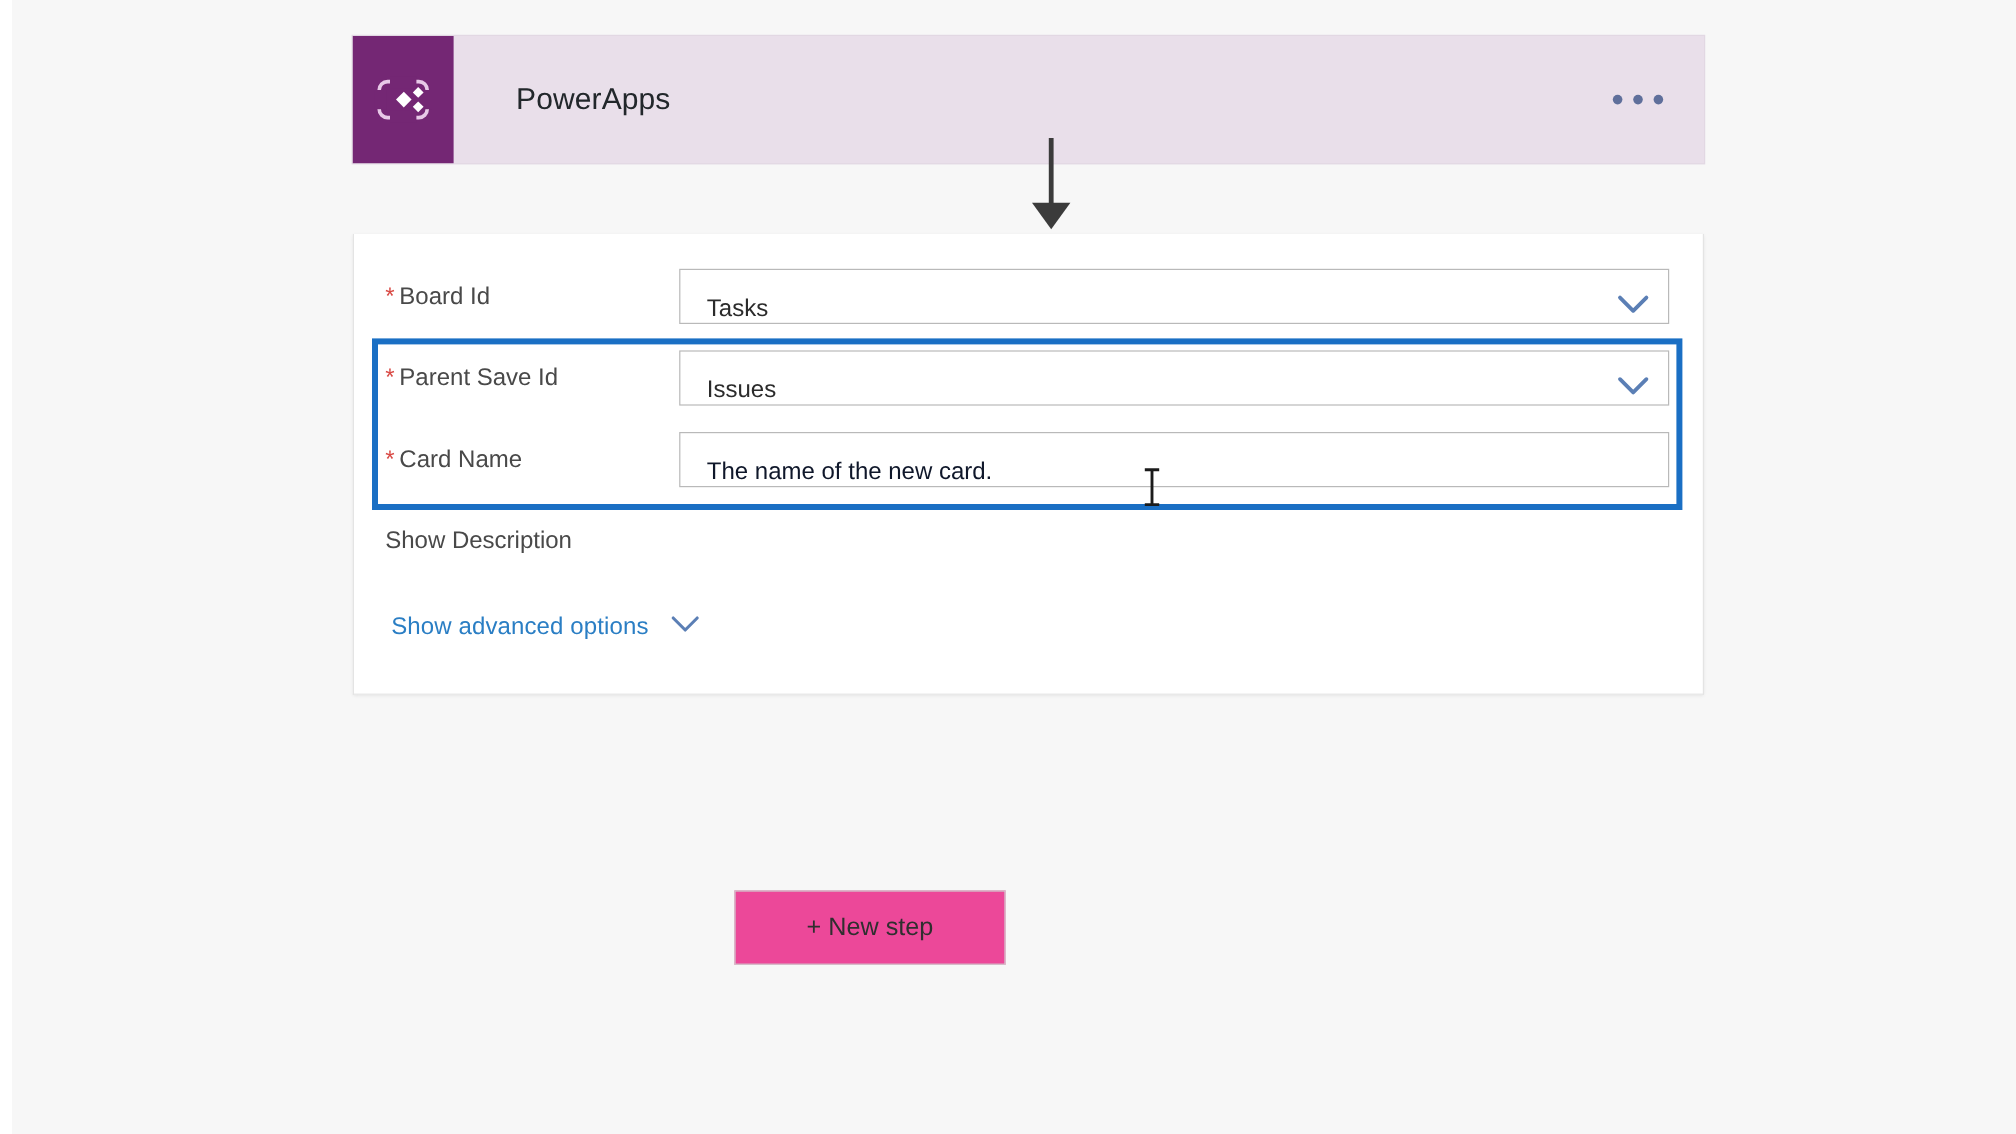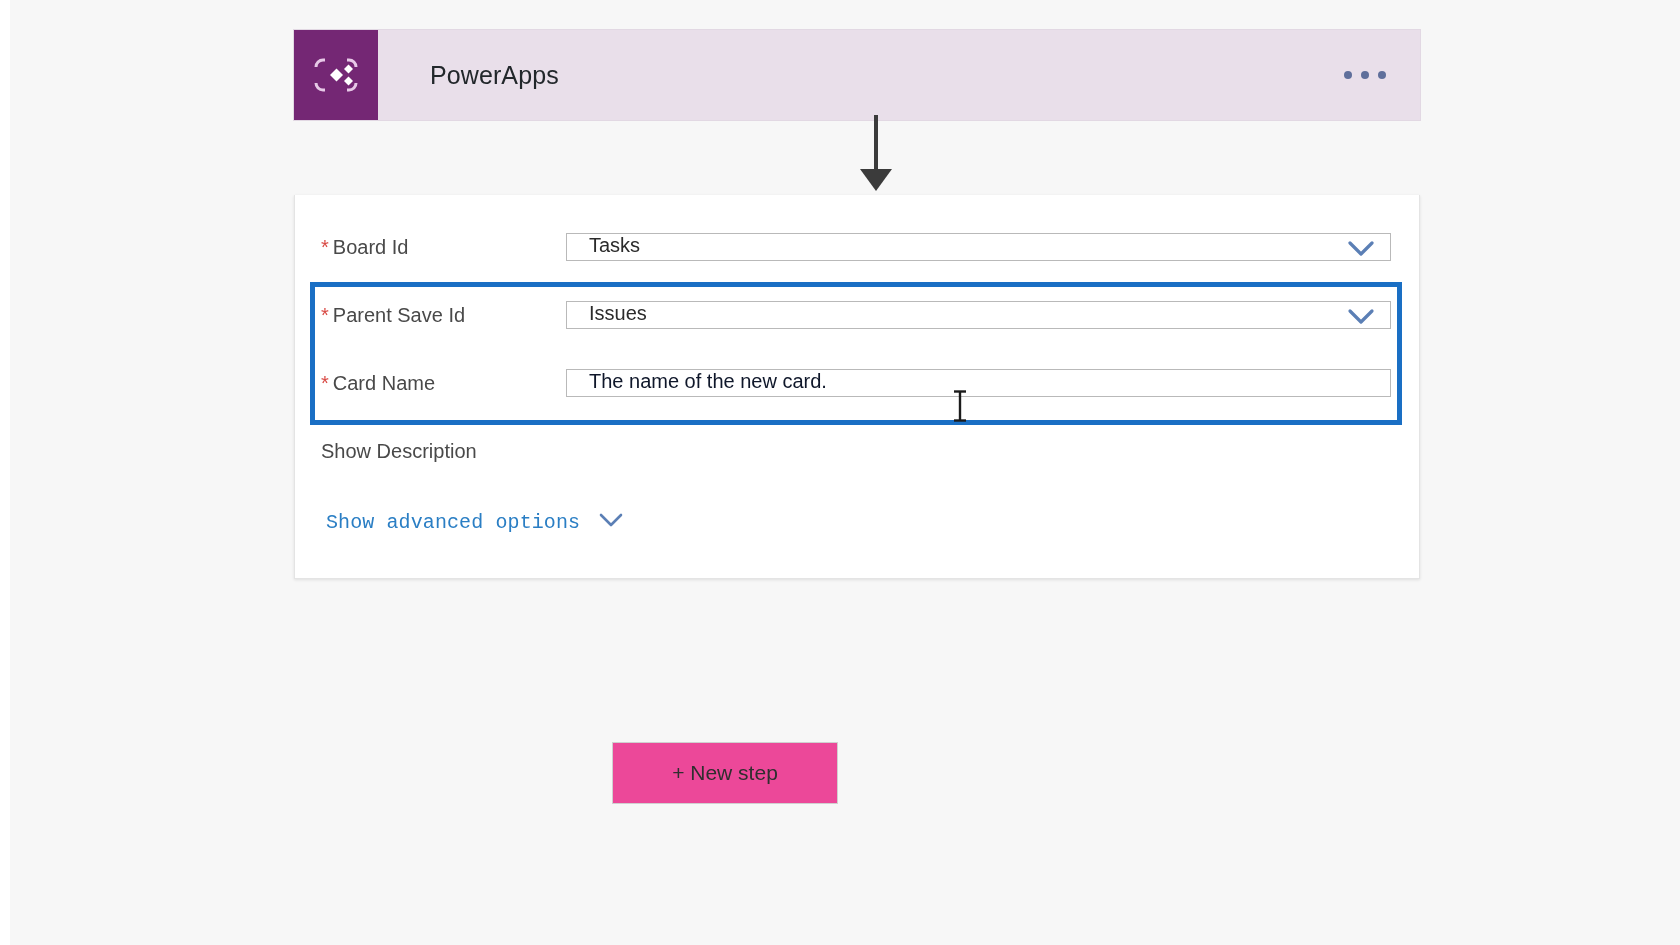--- a/index.html
+++ b/index.html
@@ -25,21 +25,21 @@
 
   
   .node {
     position: absolute;
     box-sizing: border-box;
   }
 
   .node-header {
     display: flex;
     align-items: stretch;
-    height: 90px;
+    height: 106px;
     box-sizing: border-box;
     position: relative;
   }
 
   .node-icon-tile {
     width: 84px;
     min-width: 84px;
     display: flex;
     align-items: center;
     justify-content: center;
@@ -132,25 +132,25 @@
   }
   .req-star {
     color: #d94a45;
     font-size: 20px;
     margin-right: 4px;
     line-height: 1;
   }
 
   .field-control {
     flex: 1;
-    height: 28px;
+    height: 46px;
     border: 1px solid #b9b9b9;
     background: #fff;
     display: flex;
-    align-items: flex-start;
+    align-items: flex-end;
     box-sizing: border-box;
     padding: 0 14px 0 22px;
     position: relative;
   }
   .field-value {
     font-size: 20px;
     color: #2b2b2b;
     flex: 1;
     white-space: nowrap;
     overflow: hidden;
@@ -187,21 +187,20 @@
 
   
   .adv-link {
     display: flex;
     align-items: center;
     gap: 18px;
     padding-left: 31px;
     margin-top: 26px;
     width: max-content;
     cursor: pointer;
-    font-family: Liberation Mono, monospace;
   }
   .adv-link-text {
     font-size: 20px;
     color: #2a7ec4;
     letter-spacing: .1px;
   }
 
   
   #action-bar {
     position: absolute;

